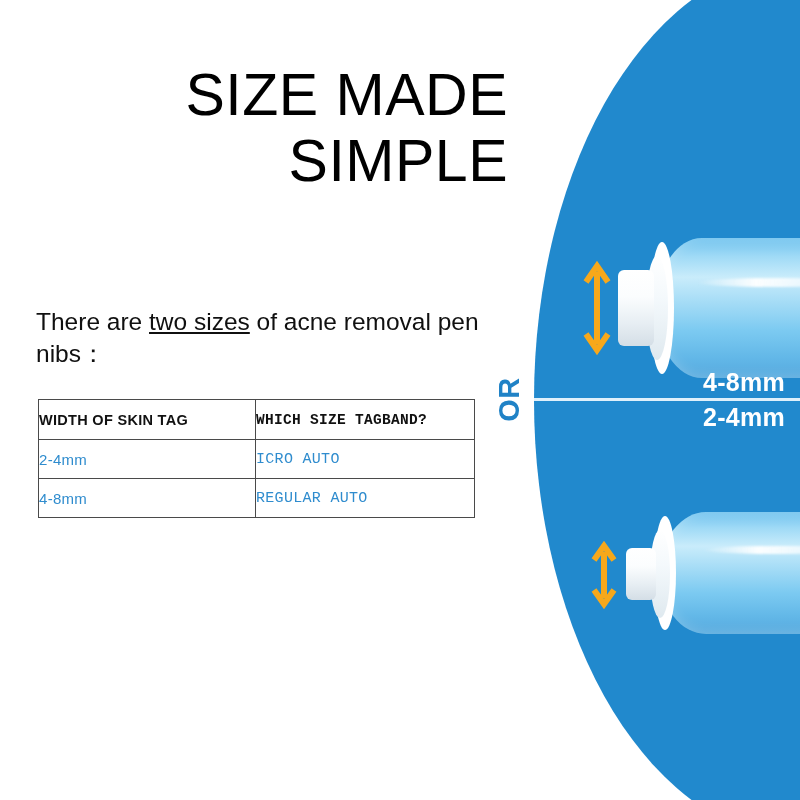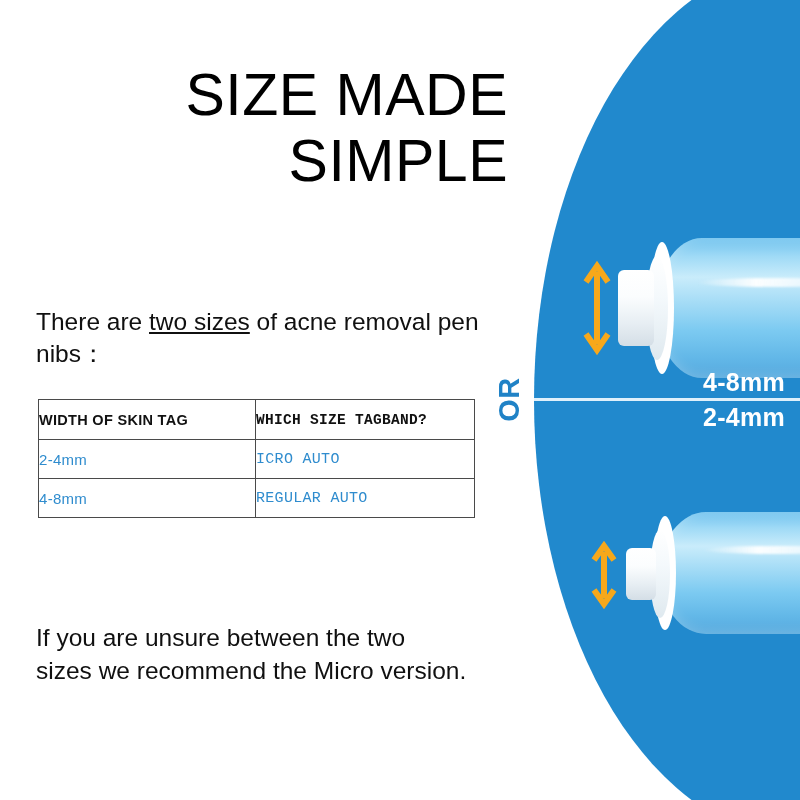--- a/index.html
+++ b/index.html
@@ -217,24 +217,20 @@
         <td class="col-a td-cell">2-4mm</td>
         <td class="col-b td-cell">ICRO AUTO</td>
       </tr>
       <tr>
         <td class="col-a td-cell">4-8mm</td>
         <td class="col-b td-cell">REGULAR AUTO</td>
       </tr>
     </tbody>
   </table>
 
-  <div class="footer-note">
-    <div>If you are unsure between the two</div>
-    <div>sizes we recommend the Micro version.</div>
-  </div>
 
   <div class="blue-oval">
 
     <div class="pen">
       <div class="pen-body" style="left:122px; top:278px; width:430px; height:140px;"></div>
       <div class="pen-gloss" style="left:162px; top:318px; width:170px; height:9px;"></div>
       <div class="pen-rim" style="left:116px; top:282px; width:24px; height:132px;"></div>
       <div class="pen-collar" style="left:112px; top:296px; width:22px; height:104px;"></div>
       <div class="pen-nib" style="left:84px; top:310px; width:36px; height:76px;"></div>
       <svg class="arrow" style="left:48px; top:300px;" width="30" height="96" viewBox="0 0 30 96">

